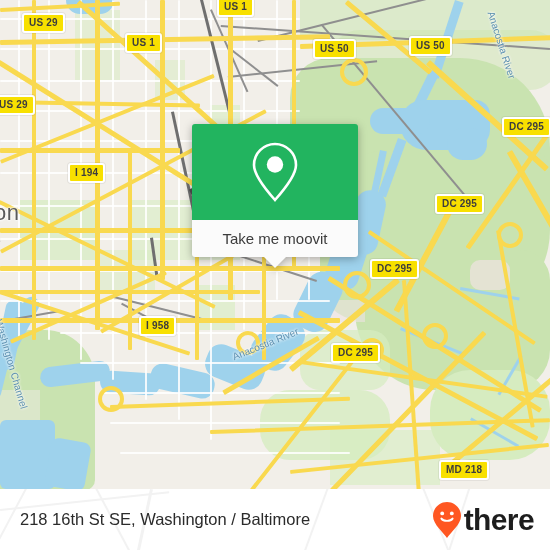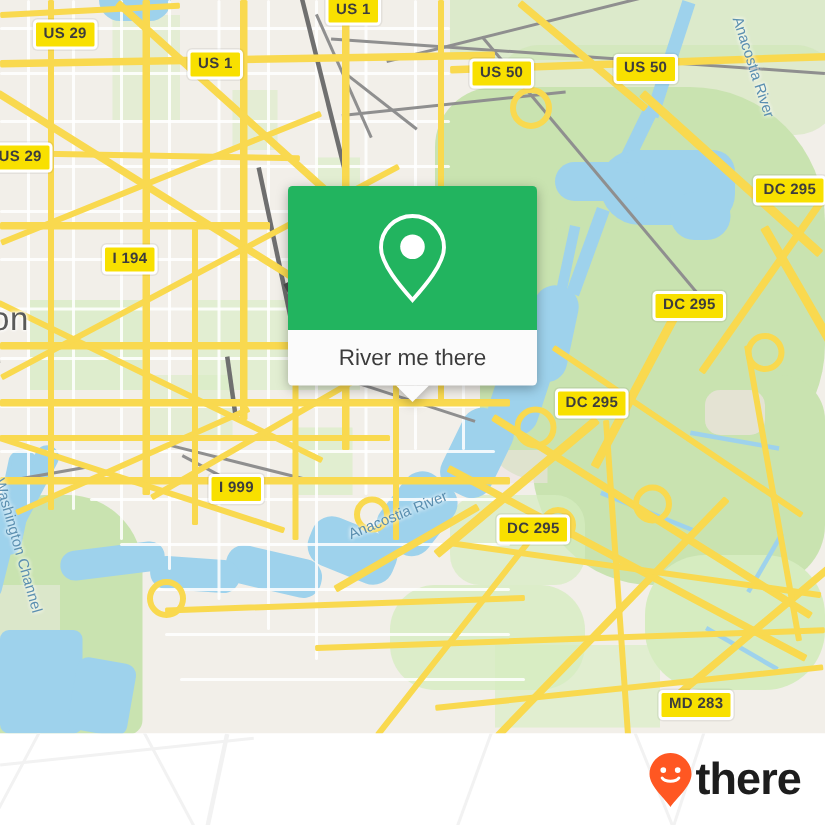--- a/index.html
+++ b/index.html
@@ -285,54 +285,55 @@
         <div class="shield" style="left: 22px; top: 13px;">US 29</div>
         <div class="shield" style="left: 125px; top: 33px;">US 1</div>
         <div class="shield" style="left: 217px; top: -3px;">US 1</div>
         <div class="shield" style="left: 313px; top: 39px;">US 50</div>
         <div class="shield" style="left: 409px; top: 36px;">US 50</div>
         <div class="shield" style="left: -8px; top: 95px;">US 29</div>
         <div class="shield" style="left: 502px; top: 117px;">DC 295</div>
         <div class="shield" style="left: 68px; top: 163px;">I 194</div>
         <div class="shield" style="left: 435px; top: 194px;">DC 295</div>
         <div class="shield" style="left: 370px; top: 259px;">DC 295</div>
-        <div class="shield" style="left: 139px; top: 316px;">I 999</div>
+        <div class="shield" style="left: 139px; top: 316px;">I 958</div>
         <div class="shield" style="left: 331px; top: 343px;">DC 295</div>
-        <div class="shield" style="left: 439px; top: 460px;">MD 283</div>
+        <div class="shield" style="left: 439px; top: 460px;">MD 218</div>
         <div class="riverlabel" style="left: 496px; top: 10px; transform: rotate(72deg); transform-origin: 0px 0px;">Anacostia River</div>
         <div class="riverlabel" style="left: 231px; top: 352px; transform: rotate(-22deg); transform-origin: 0px 0px;">Anacostia River</div>
         <div class="riverlabel" style="left: 4px; top: 318px; transform: rotate(74deg); transform-origin: 0px 0px;">Washington Channel</div>
       </div>
 
     <div class="maplabel big" id="city-label" style="left:-6px;top:200px;">on</div>
 
     <div id="popup">
       <div id="popup-head">
         <svg width="52" height="64" viewBox="0 0 52 64">
           <path d="M26 4 C14.4 4 5 13.4 5 25 C5 36 18 51 26 60 C34 51 47 36 47 25 C47 13.4 37.6 4 26 4 Z" fill="none" stroke="#ffffff" stroke-width="2.6"></path>
           <circle cx="26" cy="24.5" r="8.2" fill="#ffffff"></circle>
         </svg>
       </div>
       <div id="popup-body">
-        <span id="popup-label">River me there</span>
+        <span id="popup-label">Take me moovit</span>
         <div id="popup-tail"></div>
       </div>
     </div>
 
   </div>
 
   <div id="bottombar">
     <div class="wm" style="left:30px;top:-10px;width:2px;height:90px;transform:rotate(28deg);"></div>
     <div class="wm" style="left:90px;top:-10px;width:2px;height:90px;transform:rotate(-28deg);"></div>
     <div class="wm" style="left:150px;top:0px;width:3px;height:70px;transform:rotate(12deg);"></div>
     <div class="wm" style="left:330px;top:-10px;width:2px;height:90px;transform:rotate(20deg);"></div>
     <div class="wm" style="left:420px;top:-6px;width:2px;height:80px;transform:rotate(-22deg);"></div>
     <div class="wm" style="left:470px;top:-6px;width:2px;height:80px;transform:rotate(18deg);"></div>
     <div class="wm" style="left:0px;top:20px;width:170px;height:2px;transform:rotate(-6deg);"></div>
 
+    <div id="addr">218 16th St SE, Washington / Baltimore</div>
 
     <div id="brand">
       <svg width="30" height="38" viewBox="0 0 30 38">
         <path d="M15 1 C7.3 1 1 7.3 1 15 C1 23.5 12 32 15 37 C18 32 29 23.5 29 15 C29 7.3 22.7 1 15 1 Z" fill="#ff5722"></path>
         <circle cx="10.2" cy="12.4" r="1.9" fill="#ffffff"></circle>
         <circle cx="19.8" cy="12.4" r="1.9" fill="#ffffff"></circle>
         <path d="M9.4 17.6 C11.4 20.6 18.6 20.6 20.6 17.6" fill="none" stroke="#ffffff" stroke-width="1.9" stroke-linecap="round"></path>
       </svg>
       <span id="brand-word">there</span>
     </div>

